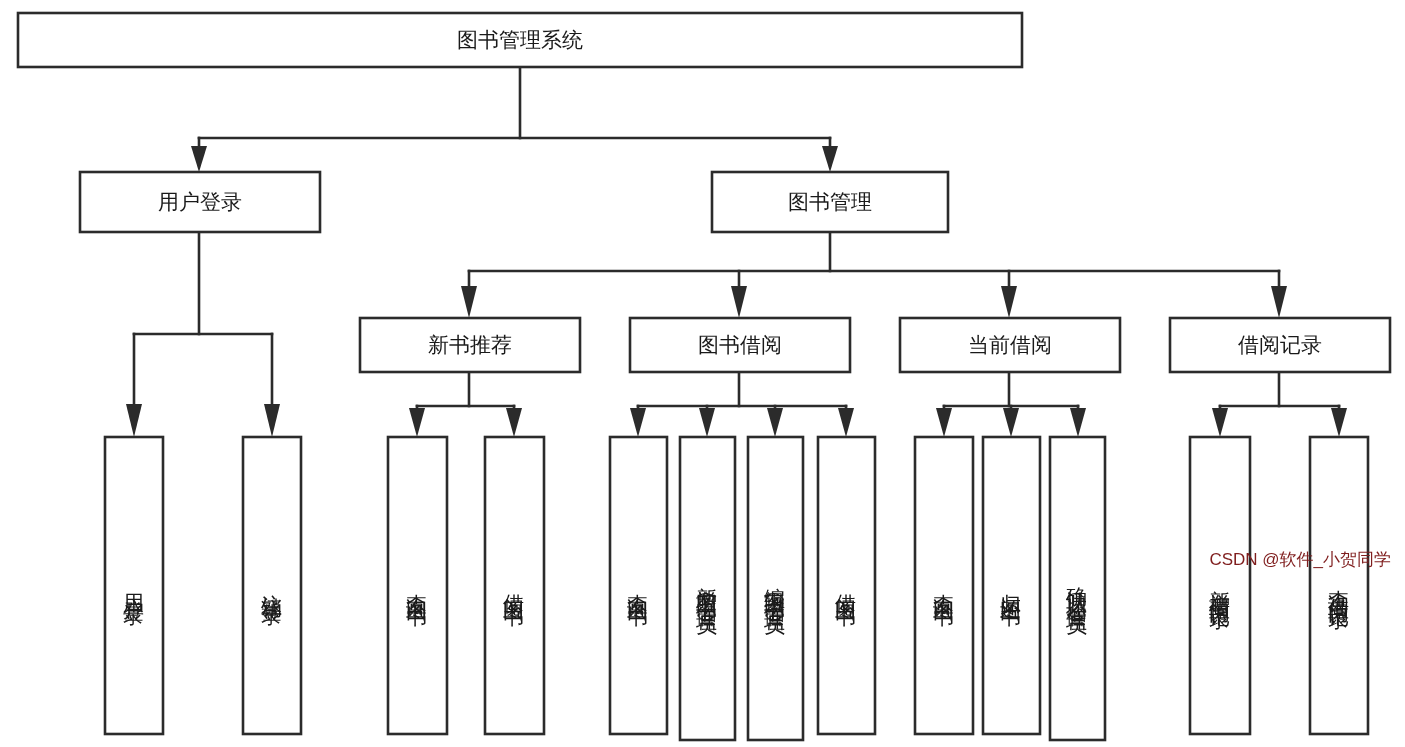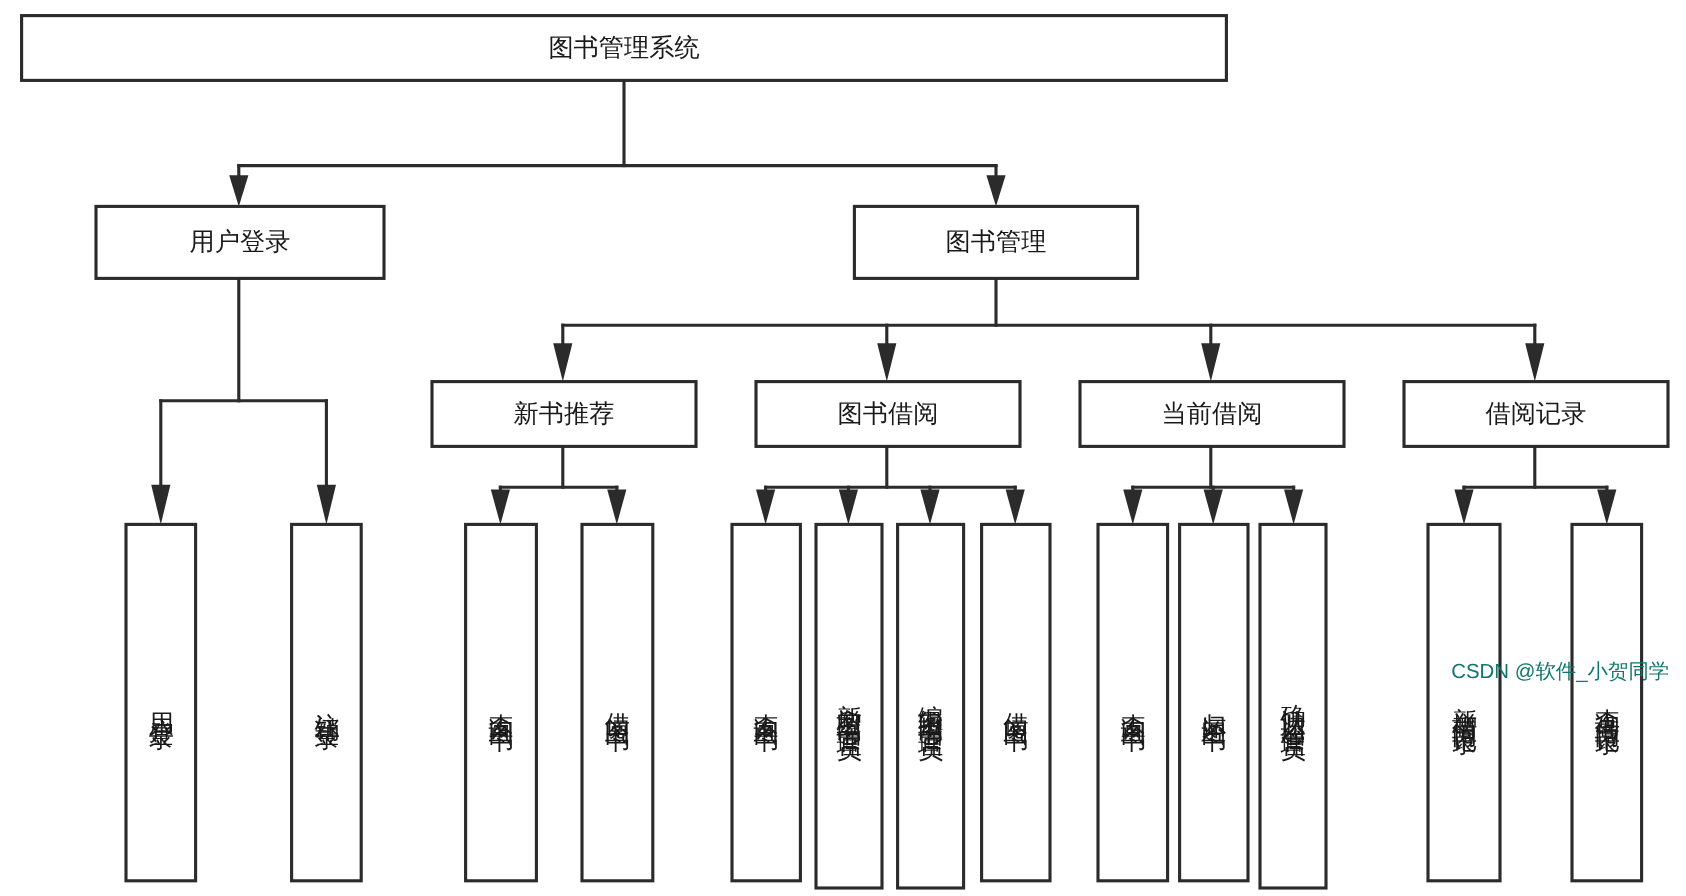--- a/index.html
+++ b/index.html
@@ -60,21 +60,21 @@
     letter-spacing: 4px;
     dominant-baseline: central;
     text-anchor: middle;
   }
   .watermark-text {
     position: absolute;
     right: 14px;
     bottom: 6px;
     font-family: "Liberation Sans", "DejaVu Sans", sans-serif;
     font-size: 17px;
-    color: #0f766e;
+    color: #7f1d1d;
     white-space: nowrap;
     user-select: none;
   }
 </style>
 </head>
 <body>
 
 <div id="diagram-root">
 
   <svg class="diagram-canvas" viewBox="0 0 1405 747">

